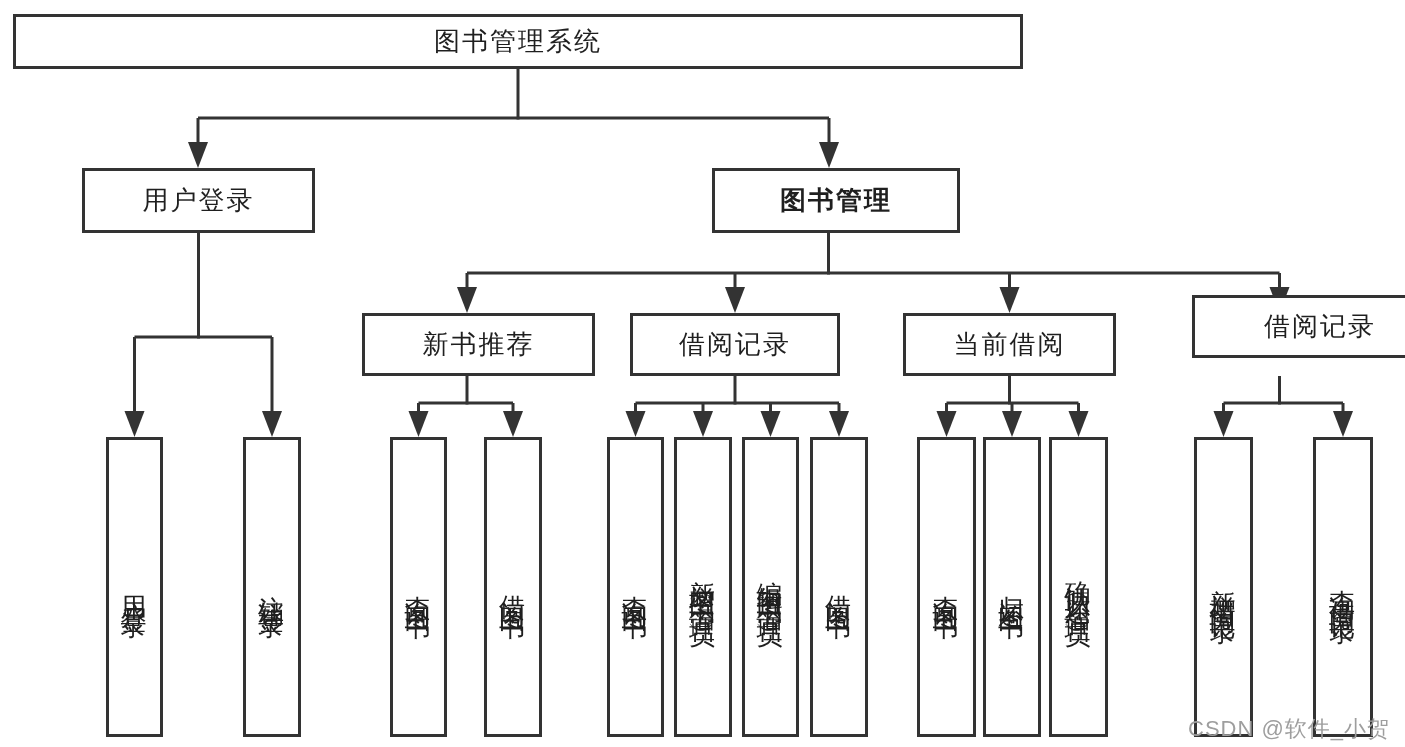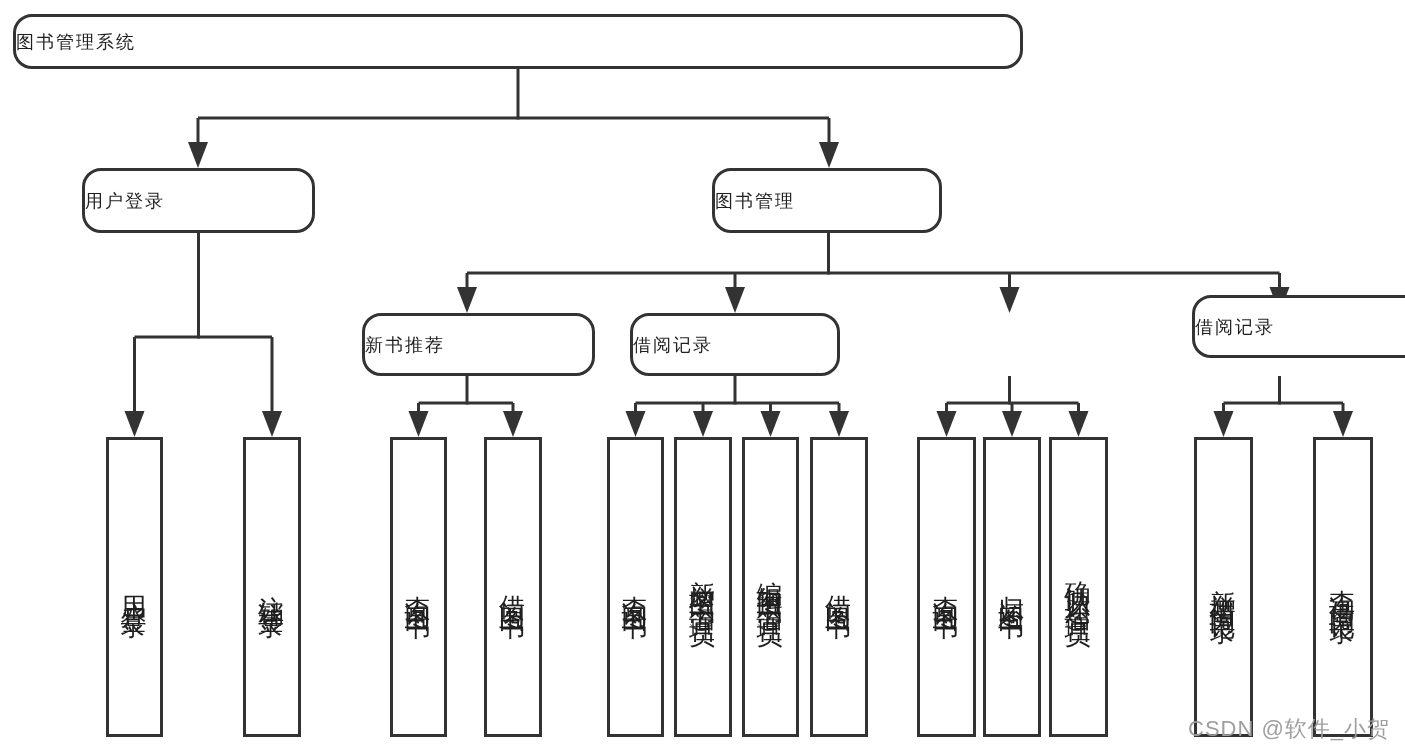--- a/index.html
+++ b/index.html
@@ -16,22 +16,22 @@
     overflow:hidden;
   }
   #wires{position:absolute;left:0;top:0;width:1405px;height:747px;}
   .box{
     position:absolute;
     box-sizing:border-box;
     border:3px solid var(--line);
     background:#ffffff;
   }
   .hbox{
-    display:flex;align-items:center;justify-content:flex-start;
-    font-size:18px;letter-spacing:2px;color:var(--text);border-radius:19px;
+    display:flex;align-items:center;justify-content:center;
+    font-size:26px;letter-spacing:2px;color:var(--text);
   }
   .vbox .vlabel{
     position:absolute;left:50%;top:50%;
     transform:translate(-50%,-50%);
     writing-mode:vertical-rl;
     text-orientation:mixed;
     white-space:nowrap;
     font-size:26px;letter-spacing:6px;
     color:var(--text);
   }
@@ -101,29 +101,32 @@
       <polygon points="1333,411 1353,411 1343,437" fill="#333333"></polygon>
     </svg>
 
   <div class="box hbox" style="left:13px;top:14px;width:1010px;height:55px;">
     <span>图书管理系统</span>
   </div>
 
   <div class="box hbox" style="left:82px;top:168px;width:233px;height:65px;">
     <span>用户登录</span>
   </div>
-  <div class="box hbox" style="left:712px;top:168px;width:230px;height:65px;">
+  <div class="box hbox" style="left:712px;top:168px;width:248px;height:65px;font-weight:bold;">
     <span>图书管理</span>
   </div>
 
   <div class="box hbox" style="left:362px;top:313px;width:233px;height:63px;">
     <span>新书推荐</span>
   </div>
   <div class="box hbox" style="left:630px;top:313px;width:210px;height:63px;">
     <span>借阅记录</span>
+  </div>
+  <div class="box hbox" style="left:903px;top:313px;width:213px;height:63px;">
+    <span>当前借阅</span>
   </div>
   <div class="box hbox" style="left:1173px;top:295px;width:256px;height:63px;margin-left:19px;">
     <span>借阅记录</span>
   </div>
 
   <div class="box vbox" style="left:106px;top:437px;width:57px;height:300px;">
     <span class="vlabel">用户登录</span>
   </div>
   <div class="box vbox" style="left:243px;top:437px;width:58px;height:300px;">
     <span class="vlabel">注销登录</span>

